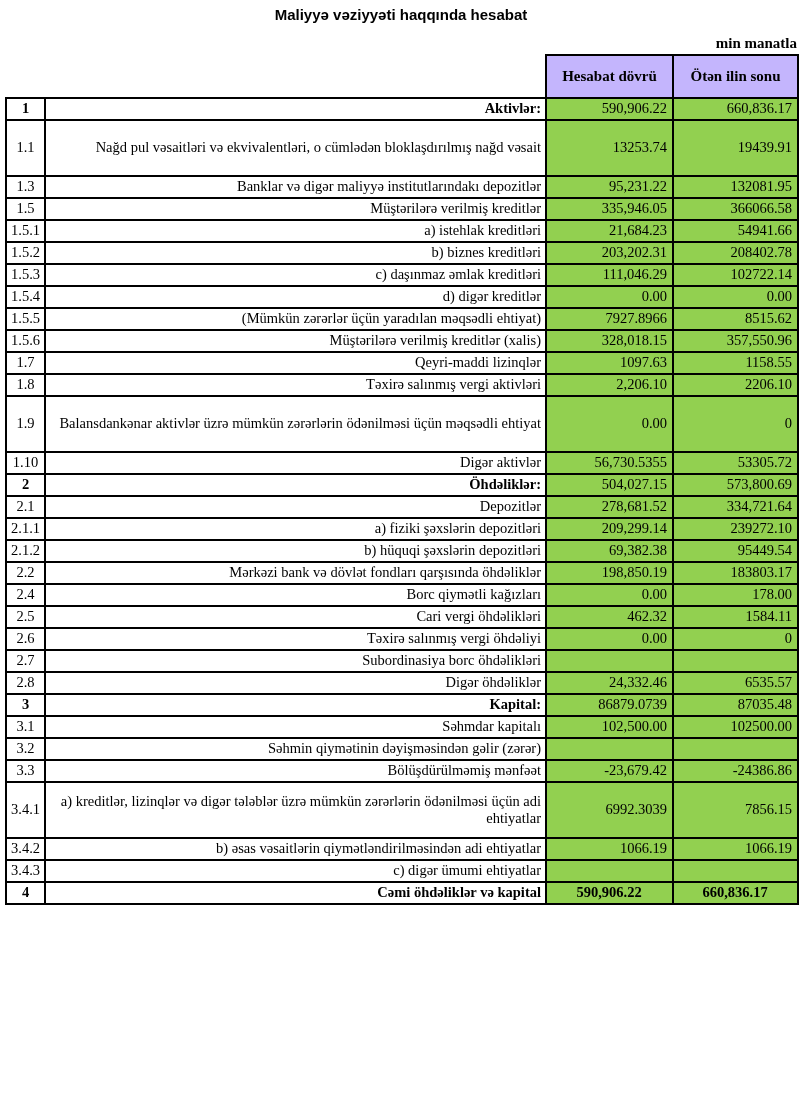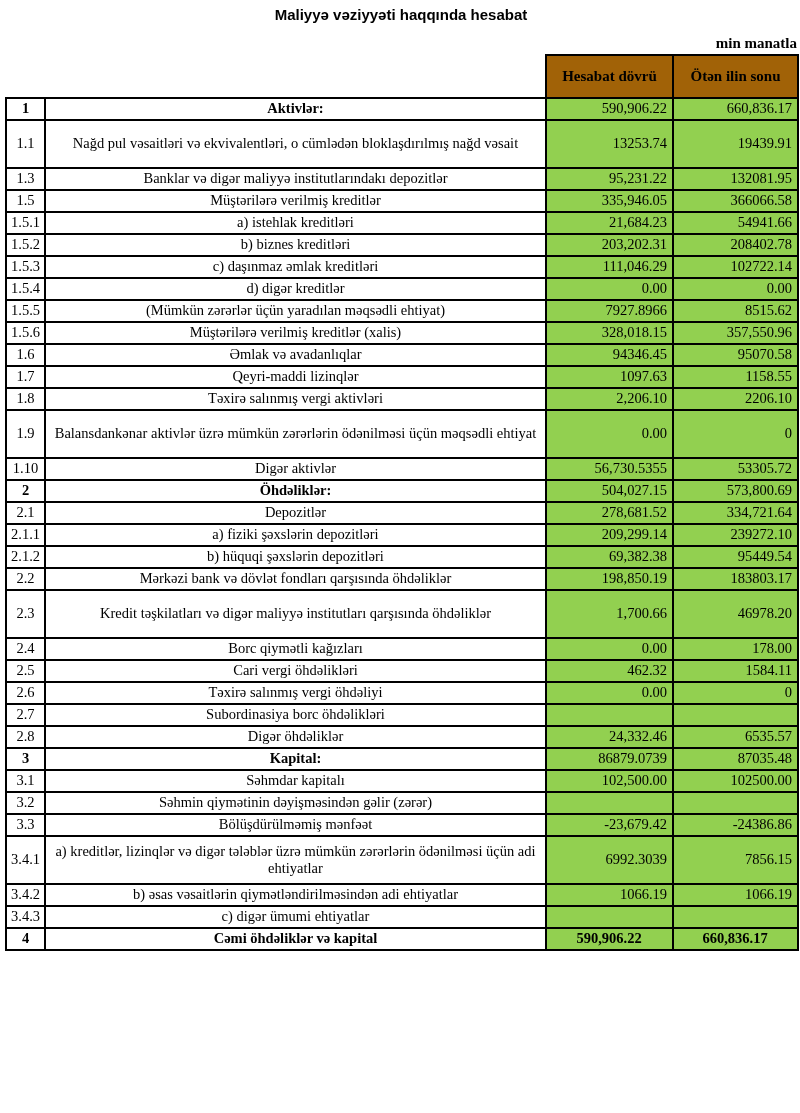--- a/index.html
+++ b/index.html
@@ -33,41 +33,41 @@
   }
   col.c-no   { width: 39px;  }
   col.c-lbl  { width: 501px; }
   col.c-v1   { width: 127px; }
   col.c-v2   { width: 125px; }
 
   
   tr.colhead td.spacer { border: none; background: #fff; }
   tr.colhead th {
     border: 2px solid var(--border);
-    background: #a16207;
+    background: #c4b5fd;
     font-size: 15px;
     font-weight: bold;
     text-align: center;
     height: 43px;
     padding: 2px 4px;
   }
 
   td {
     border: 2px solid var(--border);
     font-size: 14.5px;
     line-height: 1.2;
     padding: 1px 4px;
     vertical-align: middle;
     overflow: hidden;
   }
   tr.r-single td { height: 22px; }
-  tr.r-tall  td { height: 48px; }
+  tr.r-tall  td { height: 56px; }
 
   td.no  { text-align: center; }
-  td.lbl { text-align: center; }
+  td.lbl { text-align: right; }
   td.val {
     background: var(--green);
     text-align: right;
     padding-right: 5px;
   }
 
   tr.bold td.no, tr.bold td.lbl { font-weight: bold; }
   tr.total td { font-weight: bold; }
   tr.total td.val { text-align: center; }
 </style>
@@ -150,26 +150,20 @@
     <td class="val">7927.8966</td>
     <td class="val">8515.62</td>
   </tr>
         <tr class="r-single">
     <td class="no">1.5.6</td>
     <td class="lbl">Müştərilərə verilmiş kreditlər (xalis)</td>
     <td class="val">328,018.15</td>
     <td class="val">357,550.96</td>
   </tr>
         <tr class="r-single">
-    <td class="no">1.6</td>
-    <td class="lbl">Əmlak və avadanlıqlar</td>
-    <td class="val">94346.45</td>
-    <td class="val">95070.58</td>
-  </tr>
-        <tr class="r-single">
     <td class="no">1.7</td>
     <td class="lbl">Qeyri-maddi lizinqlər</td>
     <td class="val">1097.63</td>
     <td class="val">1158.55</td>
   </tr>
         <tr class="r-single">
     <td class="no">1.8</td>
     <td class="lbl">Təxirə salınmış vergi aktivləri</td>
     <td class="val">2,206.10</td>
     <td class="val">2206.10</td>
@@ -209,26 +203,20 @@
     <td class="lbl">b) hüquqi şəxslərin depozitləri</td>
     <td class="val">69,382.38</td>
     <td class="val">95449.54</td>
   </tr>
         <tr class="r-single">
     <td class="no">2.2</td>
     <td class="lbl">Mərkəzi bank və dövlət fondları qarşısında öhdəliklər</td>
     <td class="val">198,850.19</td>
     <td class="val">183803.17</td>
   </tr>
-        <tr class="r-tall">
-    <td class="no">2.3</td>
-    <td class="lbl">Kredit təşkilatları və digər maliyyə institutları qarşısında öhdəliklər</td>
-    <td class="val">1,700.66</td>
-    <td class="val">46978.20</td>
-  </tr>
         <tr class="r-single">
     <td class="no">2.4</td>
     <td class="lbl">Borc qiymətli kağızları</td>
     <td class="val">0.00</td>
     <td class="val">178.00</td>
   </tr>
         <tr class="r-single">
     <td class="no">2.5</td>
     <td class="lbl">Cari vergi öhdəlikləri</td>
     <td class="val">462.32</td>

